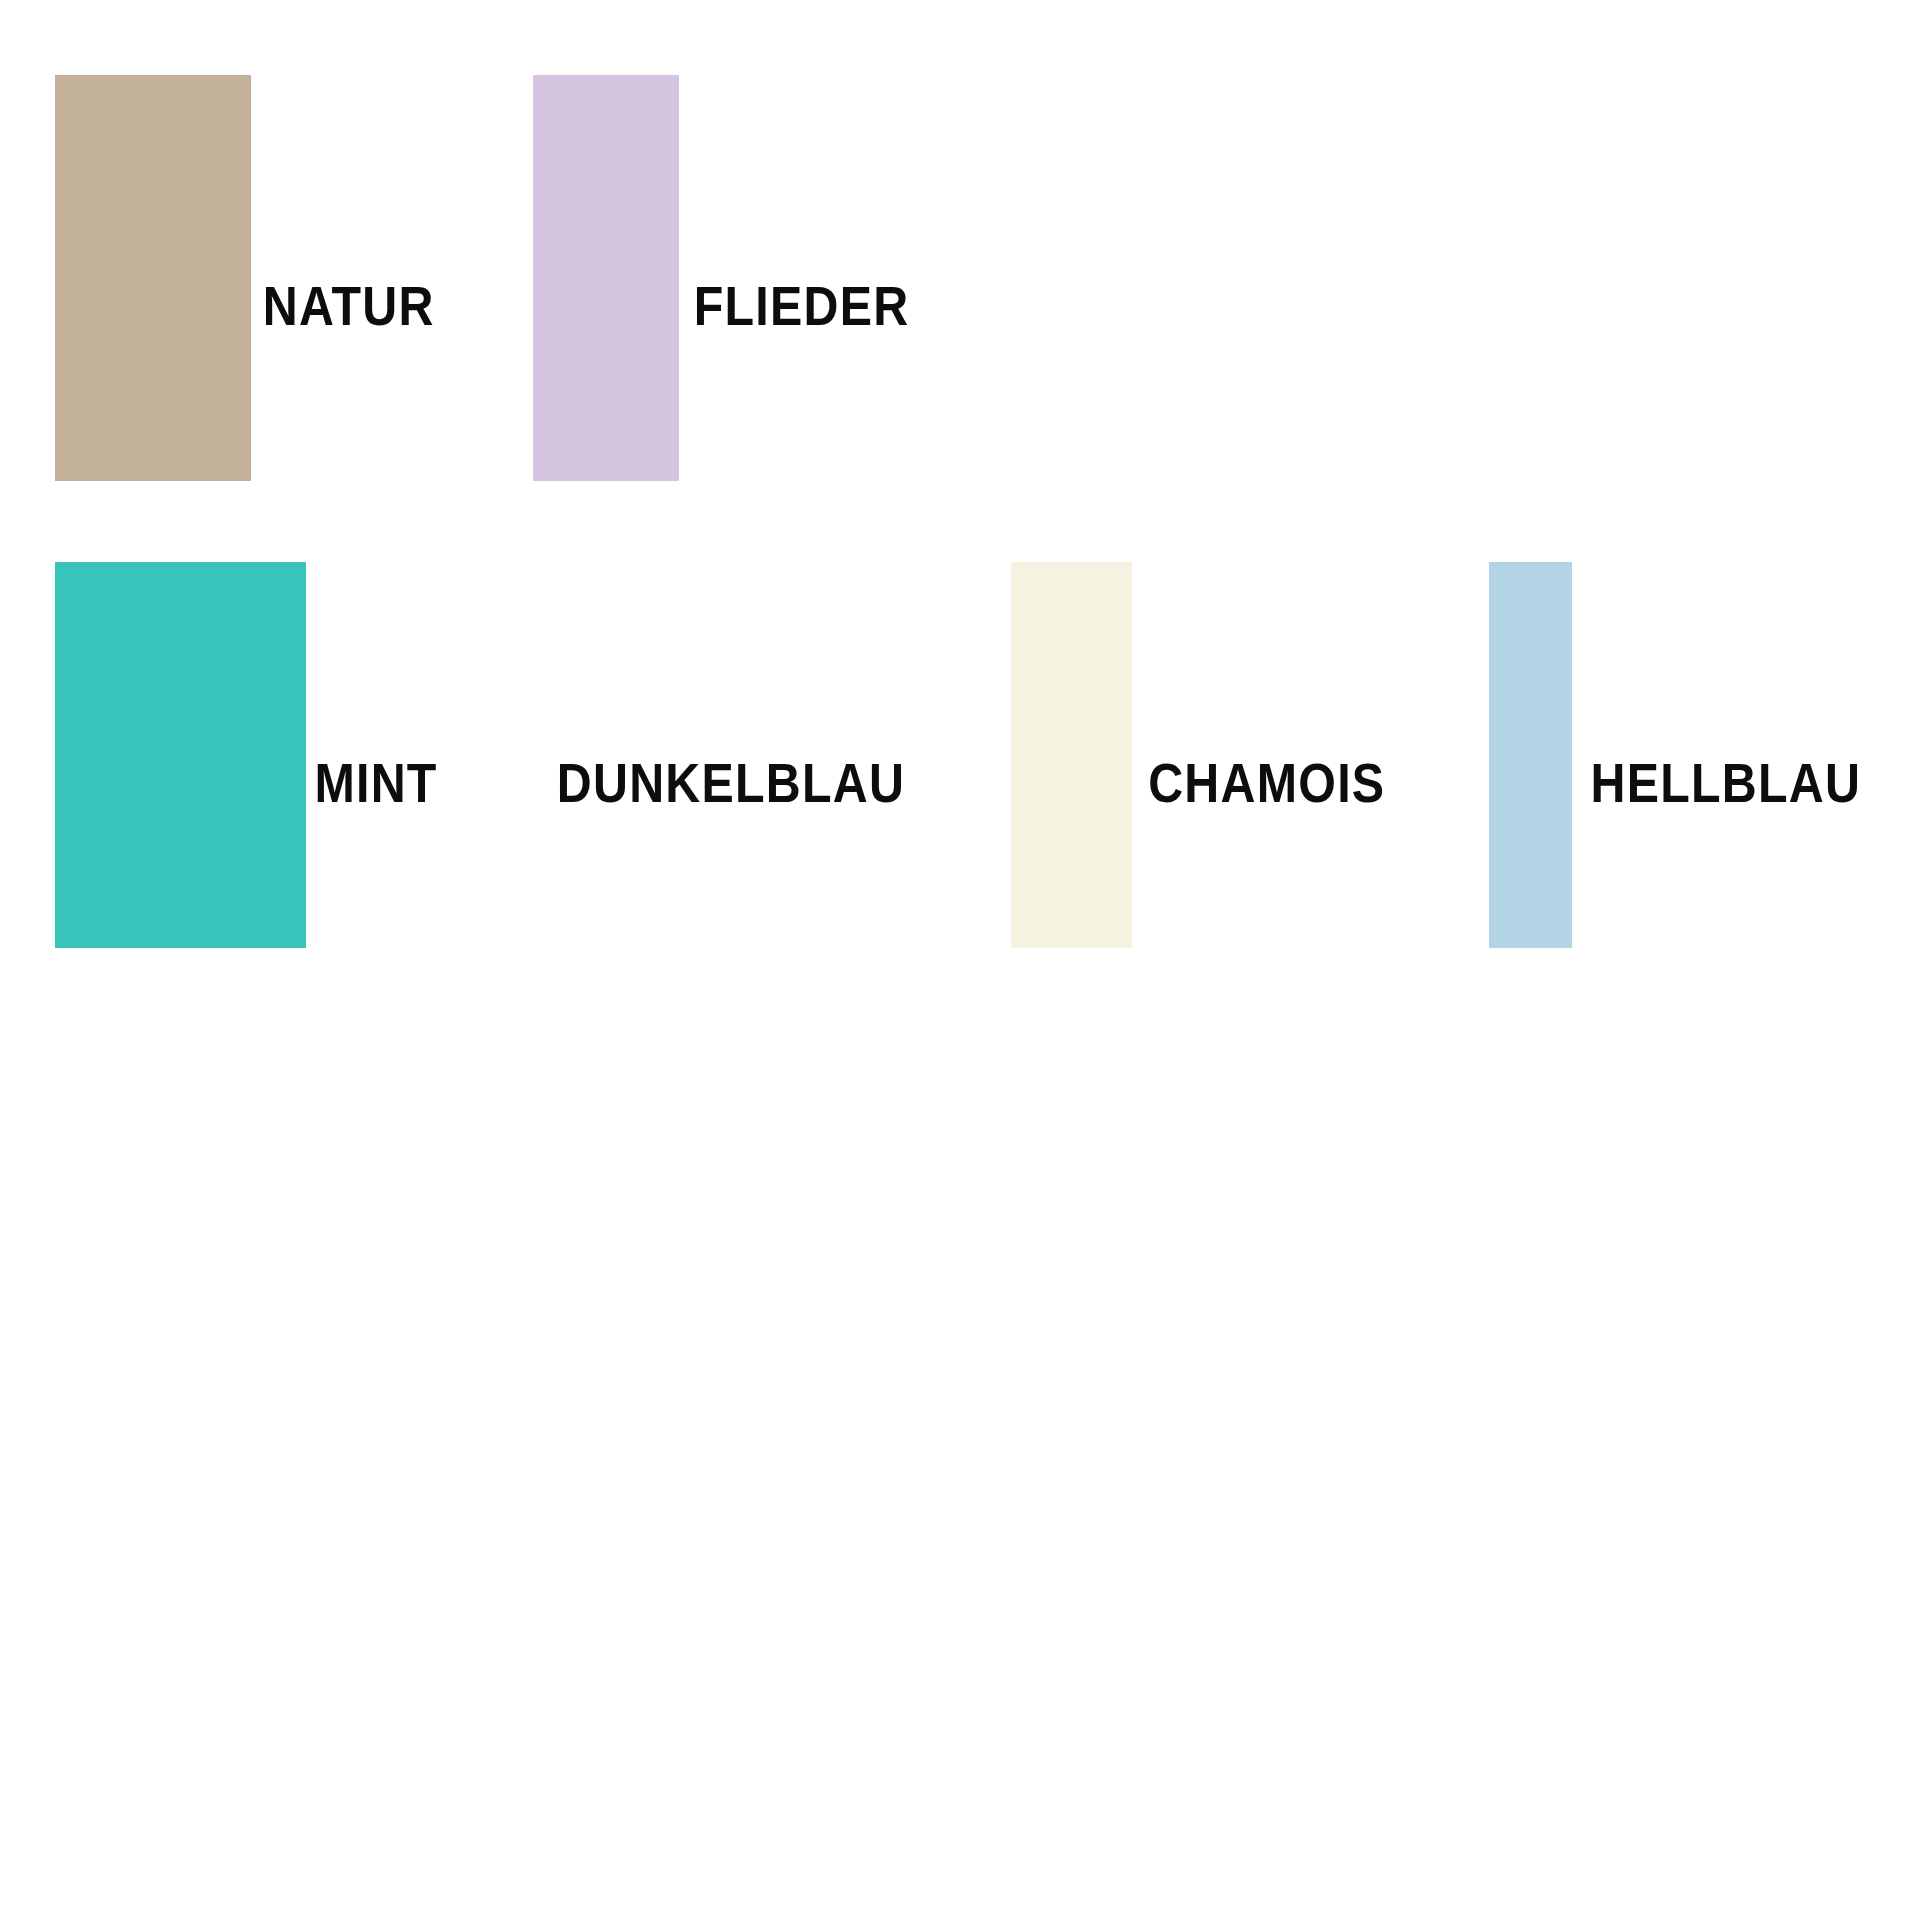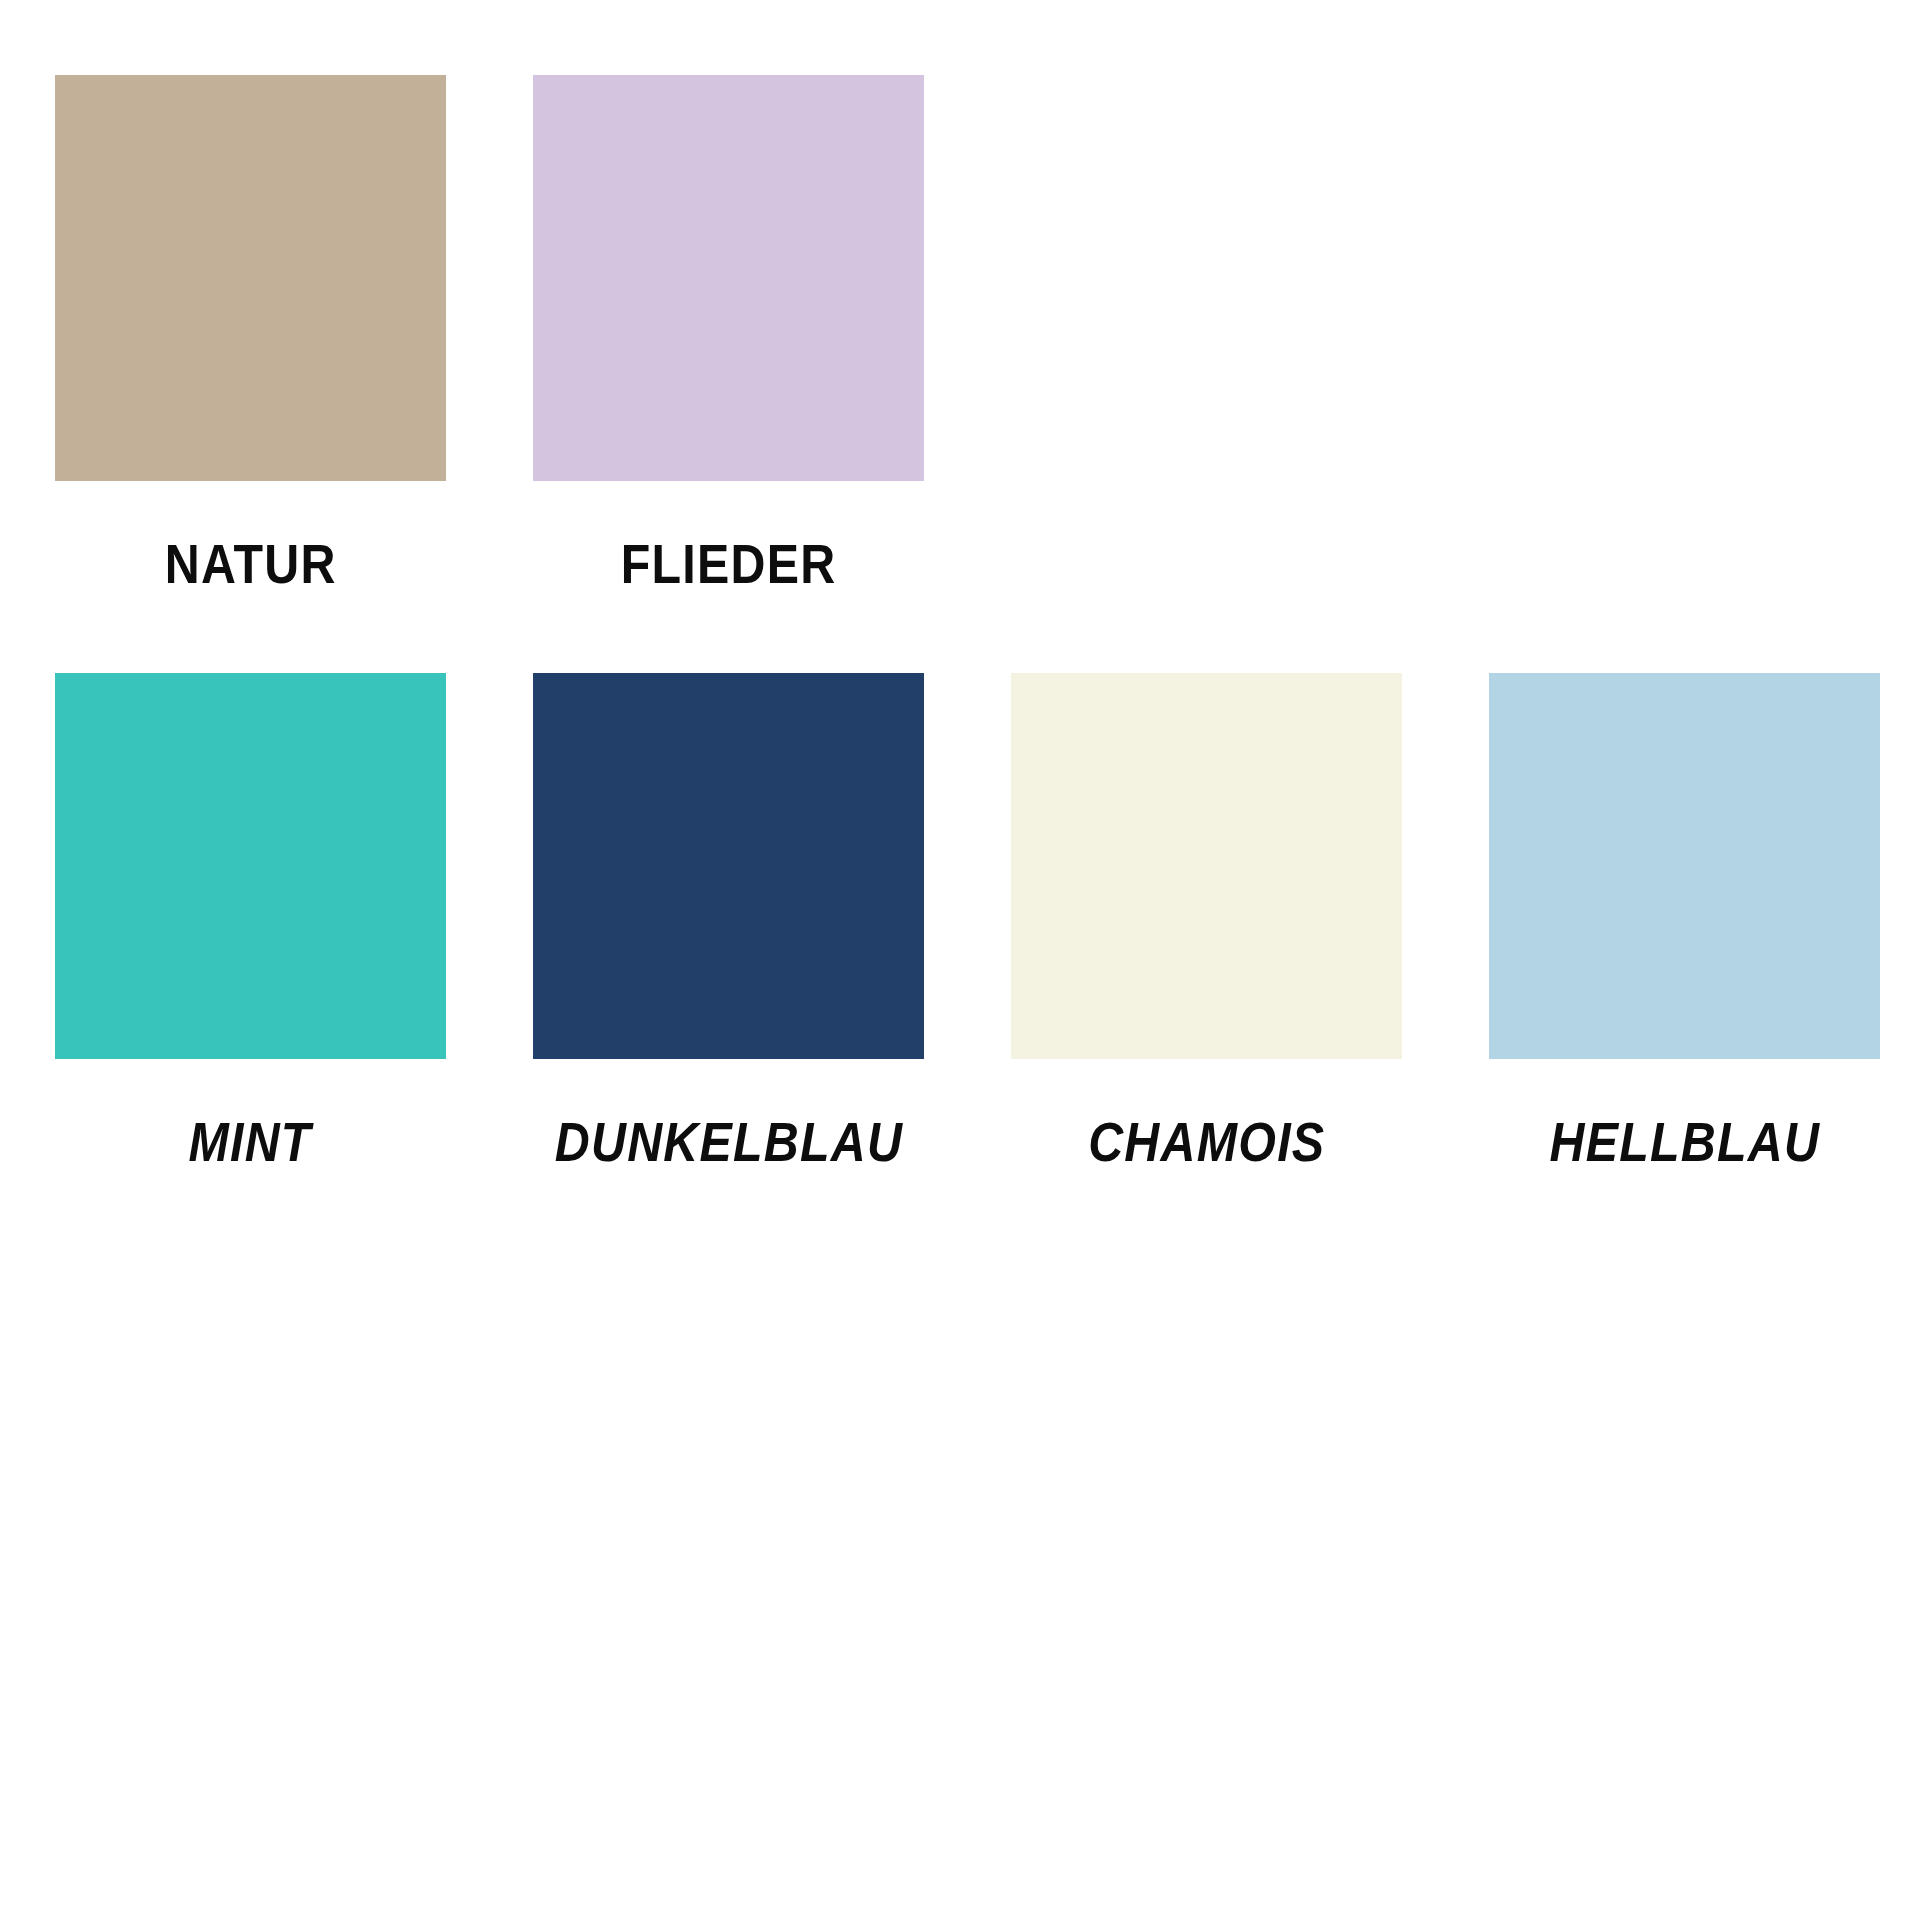--- a/index.html
+++ b/index.html
@@ -31,21 +31,21 @@
     width: 1811px;
     display: grid;
     grid-template-columns: repeat(4, 391px);
     column-gap: 87px;
     row-gap: 0px;
   }
 
   .swatch-cell {
     width: 391px;
     display: flex;
-    flex-direction: column;
+    flex-direction: row;
     align-items: center;
   }
 
   .swatch-chip {
     width: 391px;
     height: 406px;
     display: block;
   }
 
   
@@ -67,21 +67,20 @@
     text-transform: uppercase;
     line-height: 1;
     white-space: nowrap;
     text-align: center;
     transform: scaleX(0.88);
     transform-origin: center center;
   }
 
   .row-2 {
     margin-top: 81px;
-    font-style: italic;
   }
 
   .grid-row {
     display: grid;
     grid-template-columns: repeat(4, 391px);
     column-gap: 87px;
     width: 1811px;
   }
 </style>
 </head>

